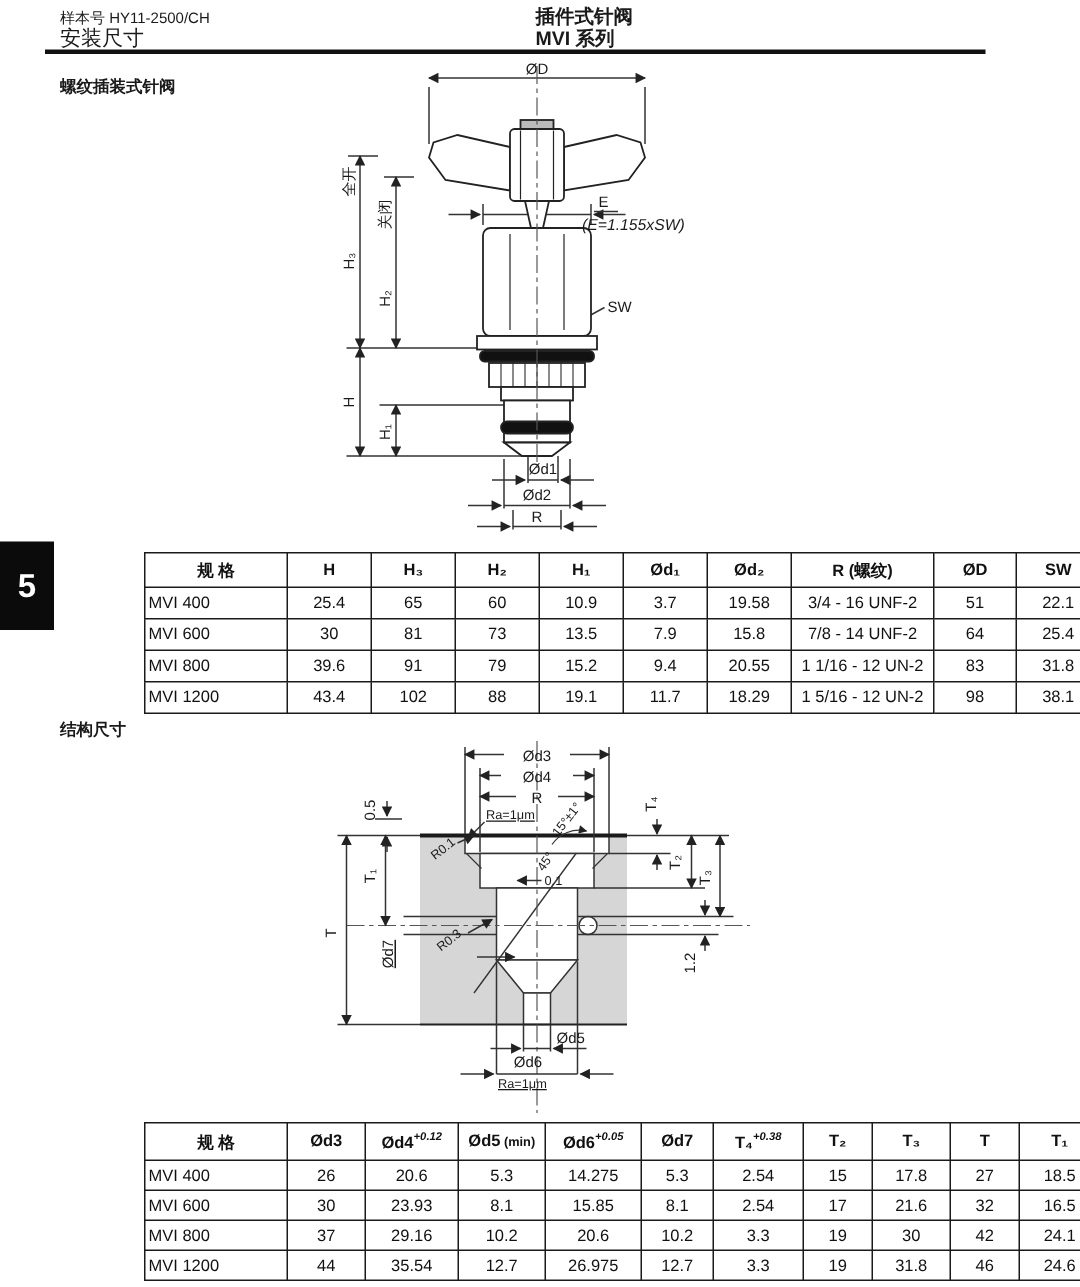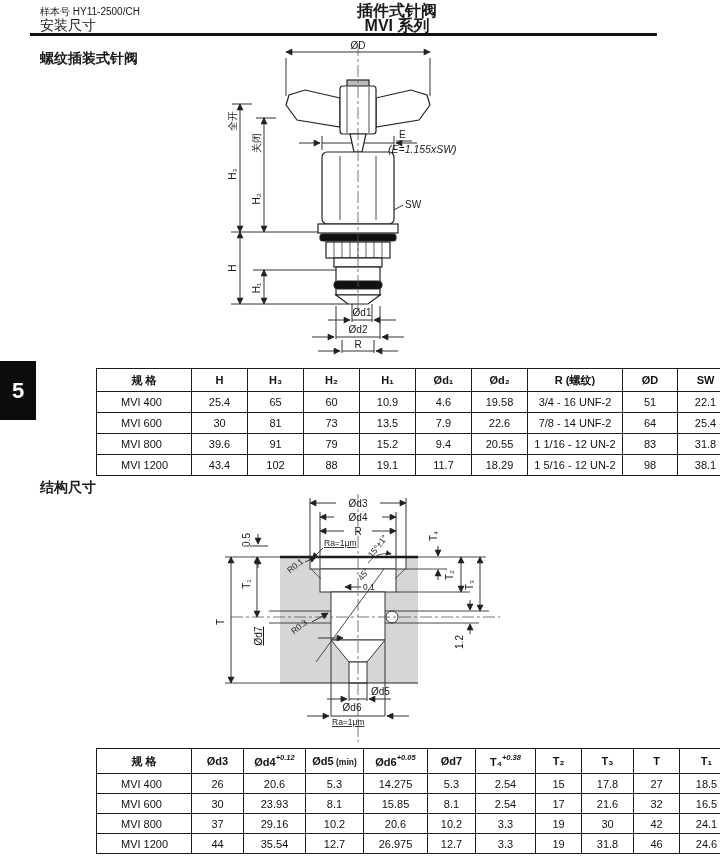--- a/index.html
+++ b/index.html
@@ -1,35 +1,35 @@
 <!DOCTYPE html>
 <html><head>
 <meta charset="utf-8">
 <style>
   html,body{margin:0;padding:0;}
   body{width:720px;height:858px;position:relative;background:#fff;
        font-family:"Liberation Sans","DejaVu Sans",sans-serif;color:#1a1a1a;}
   .abs{position:absolute;}
   #catalog-no{left:40px;top:5px;font-size:10px;}
   #title-left{left:40px;top:17px;font-size:14px;font-weight:normal;}
-  #title-right{left:357px;top:3px;font-size:16px;font-weight:bold;line-height:15px;text-align:center;}
+  #title-right{left:357px;top:3px;font-size:13px;font-weight:bold;line-height:15px;}
   .rule{left:30px;top:33px;width:627px;height:3px;background:#111;}
-  .sec-heading{font-size:14px;font-weight:bold;}
+  .sec-heading{font-size:11px;font-weight:bold;}
   #sec1-heading{left:40px;top:50px;}
   #sec2-heading{left:40px;top:479px;}
   #tab5{left:0;top:361px;width:36px;height:59px;background:#0b0b0b;color:#fff;
         font-size:22px;font-weight:bold;display:flex;align-items:center;justify-content:center;}
   table{position:absolute;border-collapse:collapse;table-layout:fixed;width:637px;
         font-size:11px;color:#111;border:1.5px solid #111;margin-left:48px;}
   th,td{border:1px solid #1a1a1a;text-align:center;padding:0;overflow:hidden;white-space:nowrap;}
   thead th{font-weight:bold;height:22px;}
   #t2 thead th{height:24px;}
   tbody td{height:20px;font-weight:normal;}
   #t2 tbody td{height:19px;}
-  td:first-child{text-align:left;padding-left:24px;}
+  td:first-child{text-align:left;padding-left:2px;}
   sup{font-size:7.5px;position:relative;top:-1px;font-style:italic;}
   th small{font-size:8.5px;font-weight:bold;}
   #t1{left:48px;top:368px;}
   #t2{left:48px;top:748px;}
   #drawing1{left:215px;top:40px;}
   #drawing2{left:145px;top:490px;}
   svg text{font-size:10px;fill:#1a1a1a;stroke:none;font-family:"Liberation Sans","DejaVu Sans",sans-serif;}
   svg text.dim{text-anchor:middle;}
   svg text.sm{font-size:8.5px;}
   svg text.it{font-style:italic;font-size:10.5px;}
@@ -153,34 +153,34 @@
         <th>SW</th>
       </tr>
     </thead>
     <tbody>
       <tr>
         <td>MVI 400</td>
         <td>25.4</td>
         <td>65</td>
         <td>60</td>
         <td>10.9</td>
-        <td>4.6</td>
+        <td>3.7</td>
         <td>19.58</td>
         <td>3/4 - 16 UNF-2</td>
         <td>51</td>
         <td>22.1</td>
       </tr>
       <tr>
         <td>MVI 600</td>
         <td>30</td>
         <td>81</td>
         <td>73</td>
         <td>13.5</td>
         <td>7.9</td>
-        <td>22.6</td>
+        <td>15.8</td>
         <td>7/8 - 14 UNF-2</td>
         <td>64</td>
         <td>25.4</td>
       </tr>
       <tr>
         <td>MVI 800</td>
         <td>39.6</td>
         <td>91</td>
         <td>79</td>
         <td>15.2</td>

